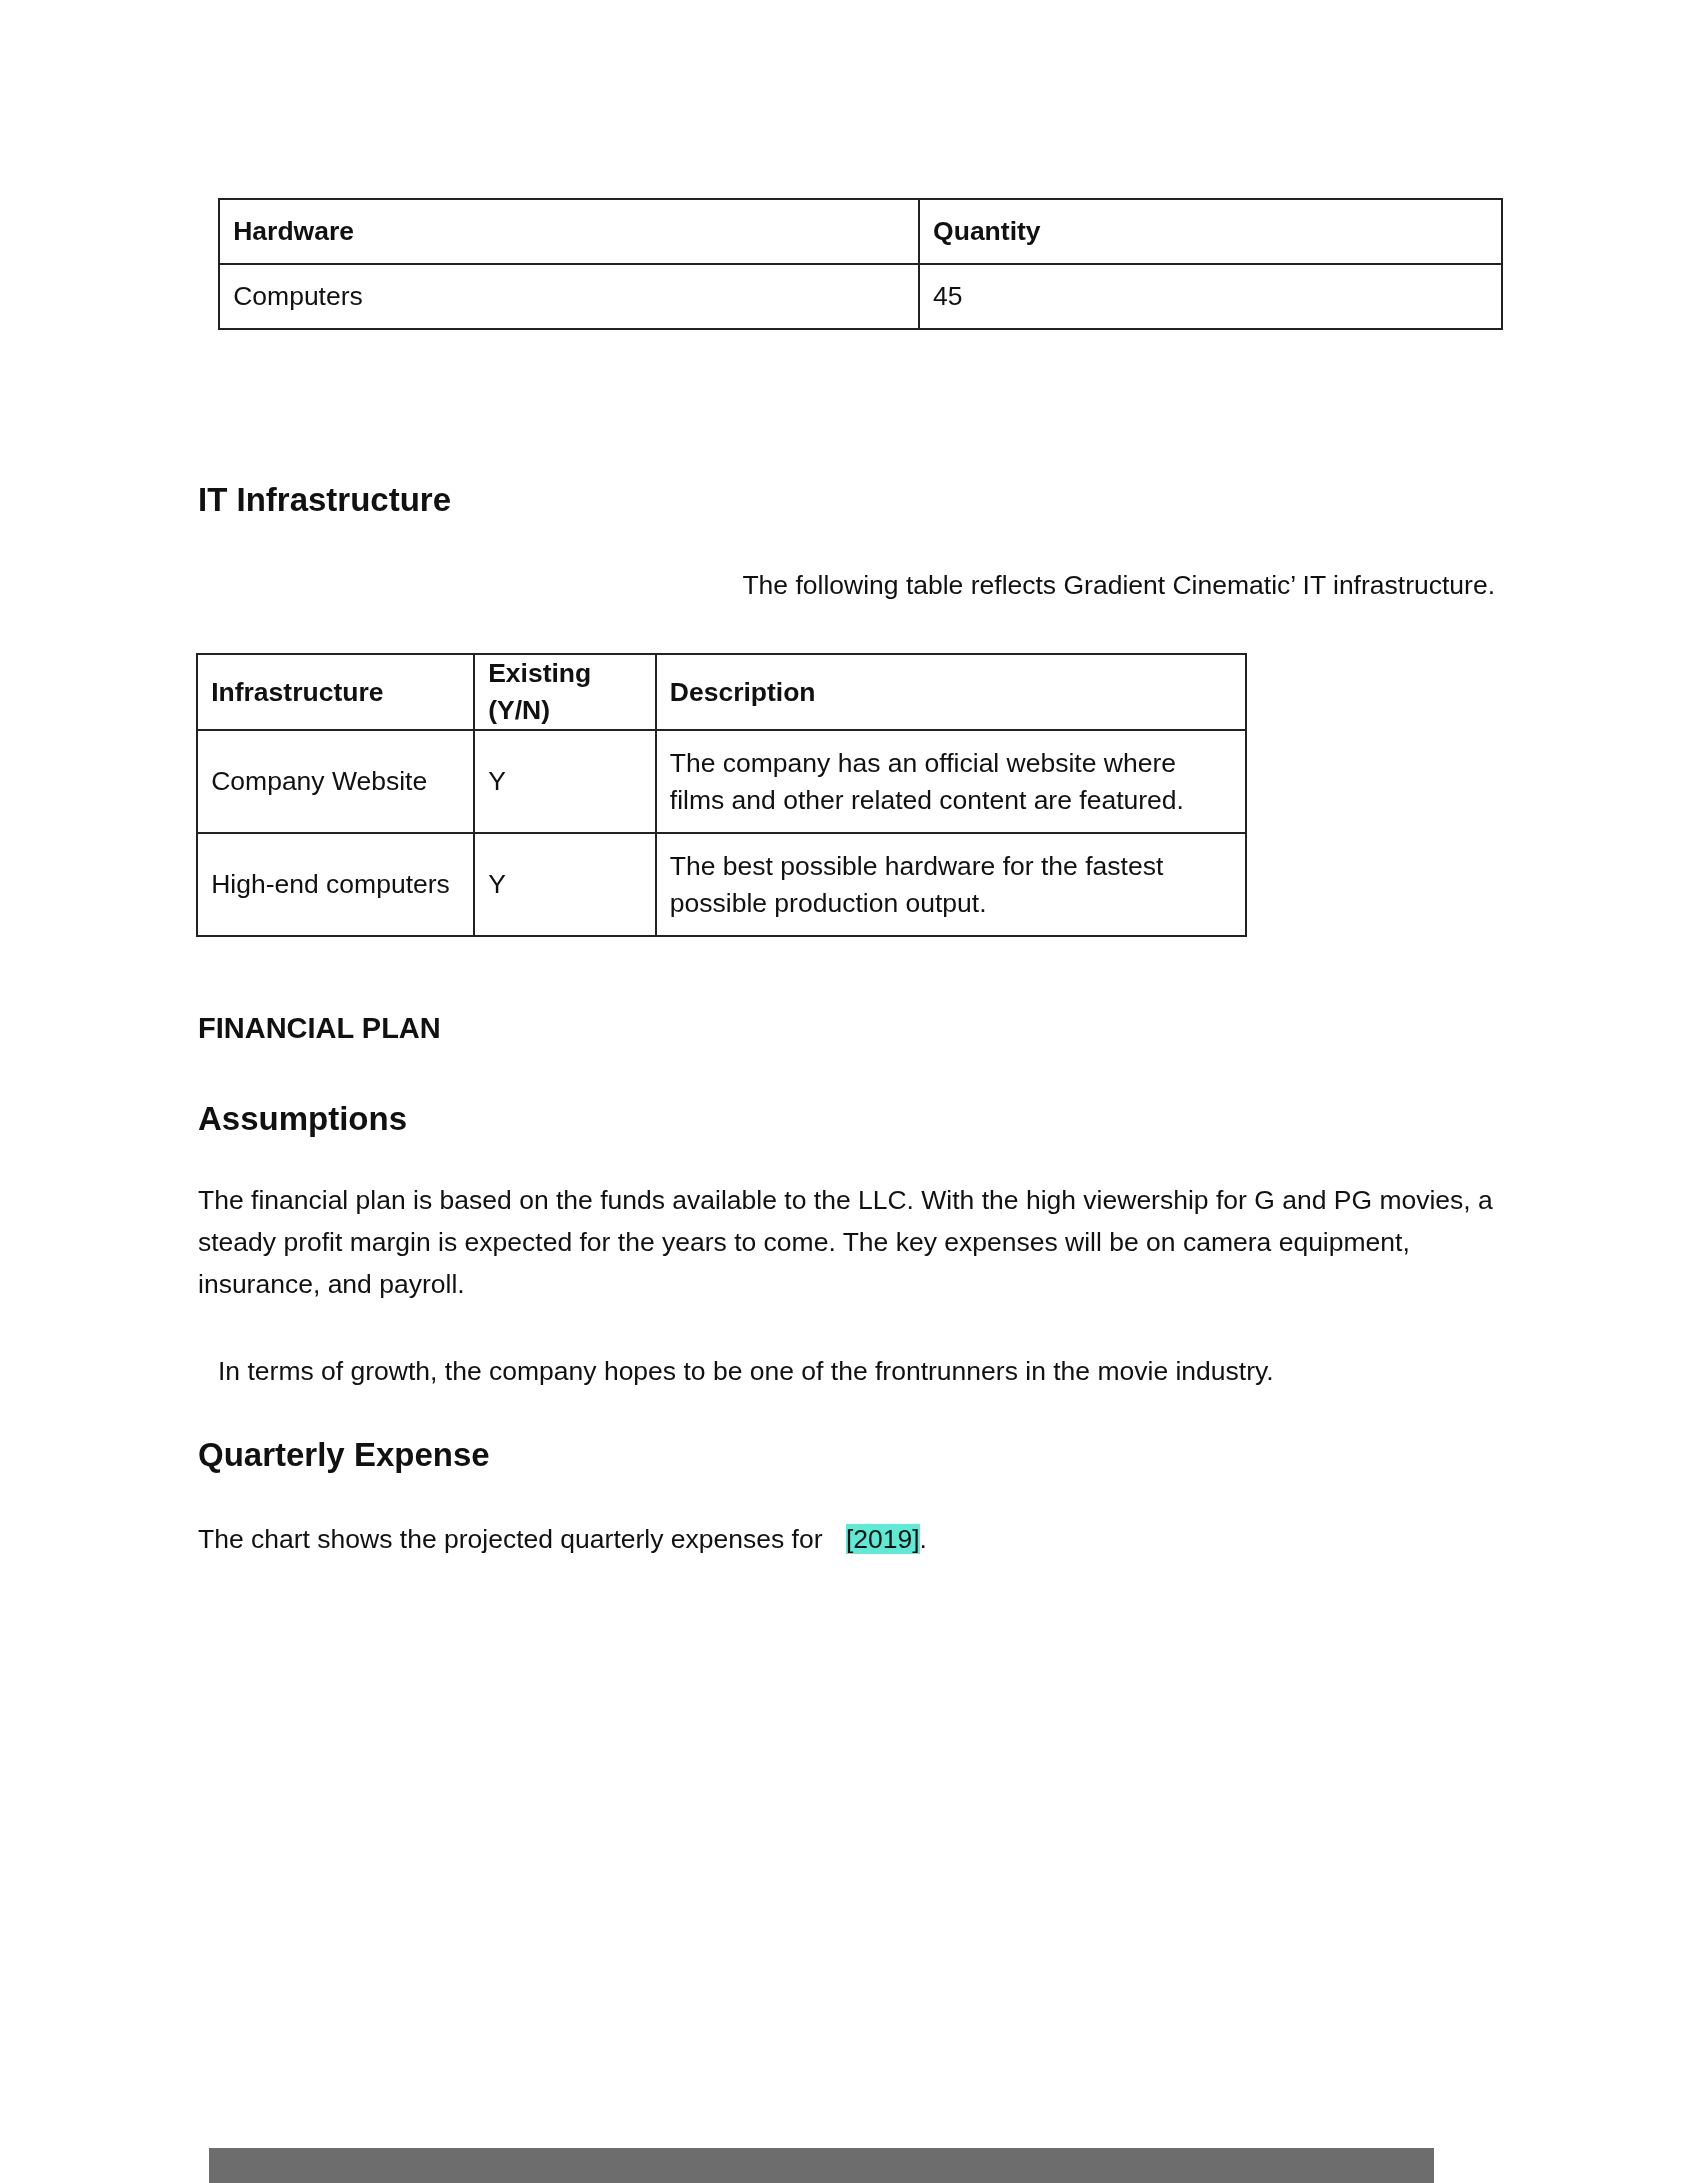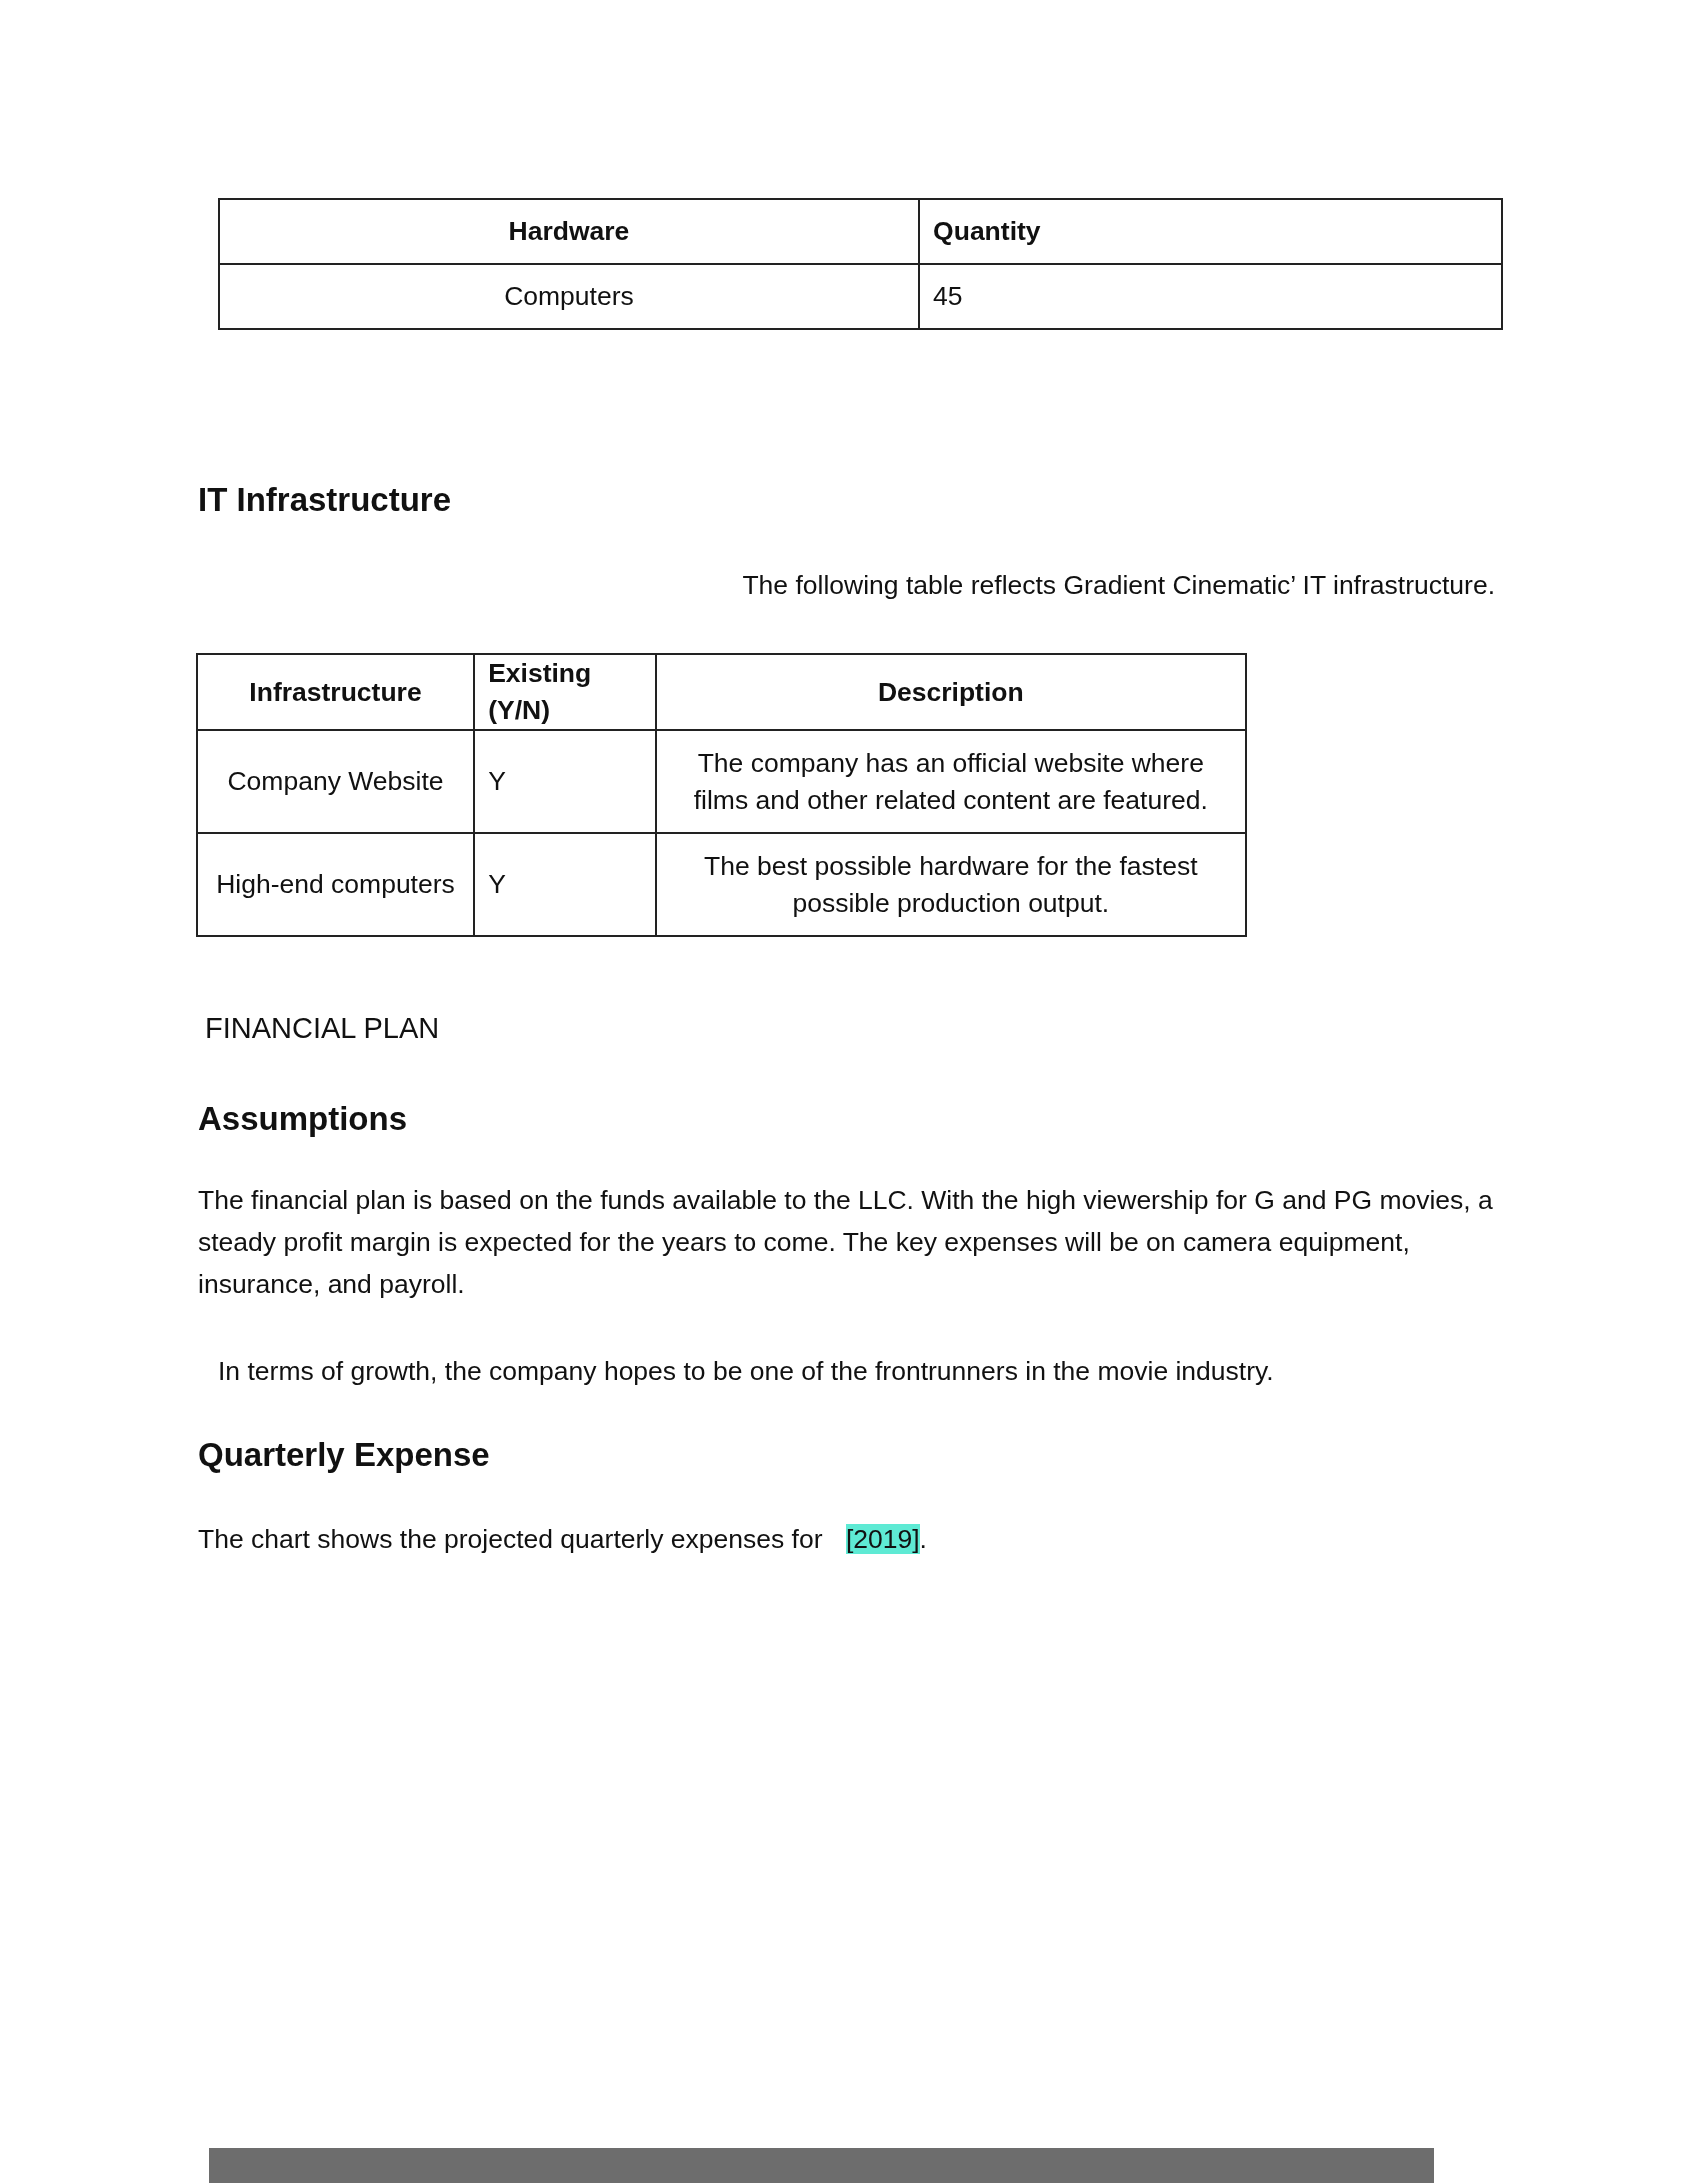--- a/index.html
+++ b/index.html
@@ -10,39 +10,39 @@
   }
   .abs { position: absolute; }
   table { border-collapse: collapse; position: absolute; }
   td, th {
     border: 2px solid #222222;
     font-size: 26.5px;
     line-height: 37px;
     padding: 0 13.2px;
     vertical-align: middle;
     font-weight: normal;
-    text-align: center;
+    text-align: left;
   }
   th { font-weight: bold; }
   .center { text-align: left; }
 
   #hw-table { left: 218px; top: 198px; width: 1285px; }
   #hw-table col.c1 { width: 701px; }
   #hw-table col.c2 { width: 584px; }
   #hw-table tr { height: 65px; }
 
   #it-table { left: 196px; top: 653px; width: 1051px; }
   #it-table col.c1 { width: 311px; }
   #it-table col.c2 { width: 204px; }
   #it-table col.c3 { width: 776px; }
   #it-table tr.head { height: 66px; }
   #it-table tr.body { height: 103px; }
 
   .h-sub { font-size: 33px; font-weight: bold; left: 198px; }
-  .h-main { font-size: 29px; font-weight: normal; left: 198px; margin-left: 7px; }
+  .h-main { font-size: 29px; font-weight: bold; left: 198px; }
   .para { font-size: 26.5px; left: 198px; width: 1297px; line-height: 42px; }
   .hl { background: #5eead4; margin-left: 16px; }
 
   #footer-bar { left: 209px; top: 2148px; width: 1225px; height: 40px; background: #6d6d6d; }
 </style>
 </head>
 <body>
 
 <table id="hw-table">
   <colgroup>

